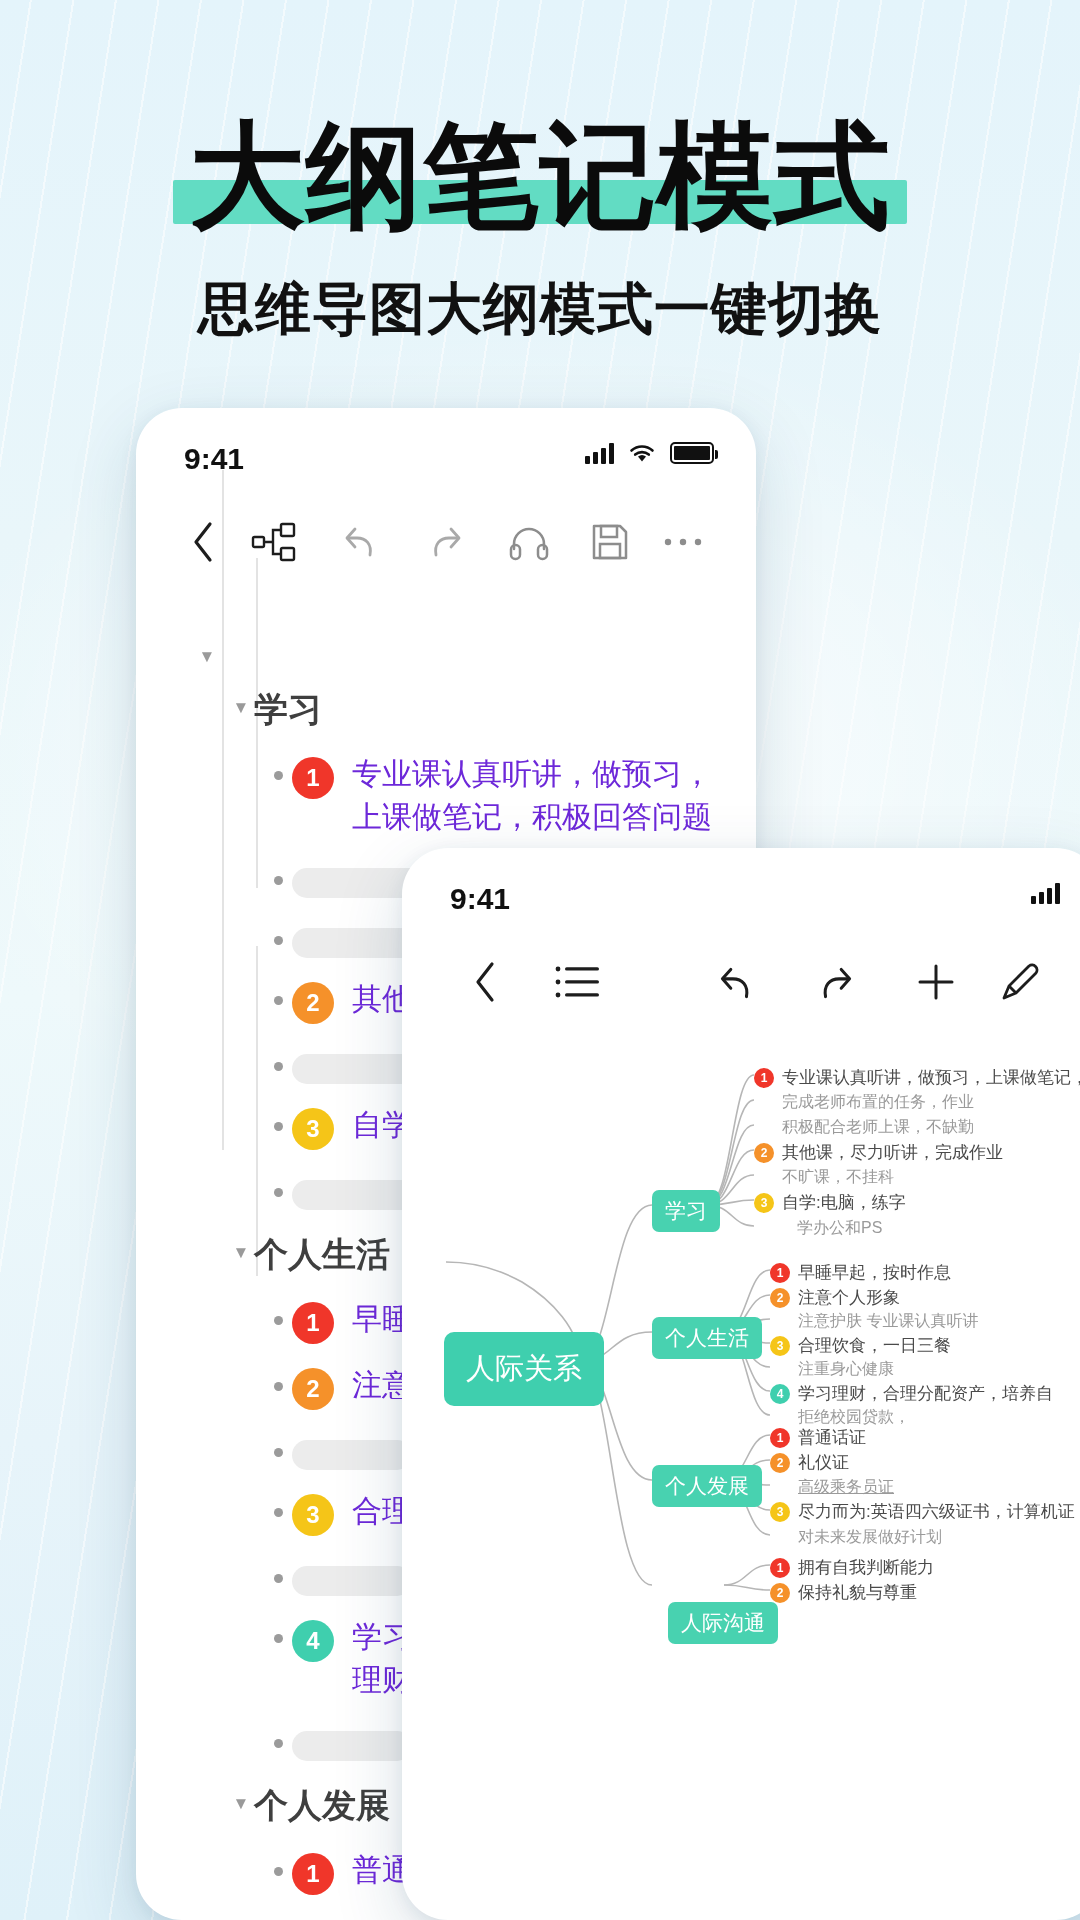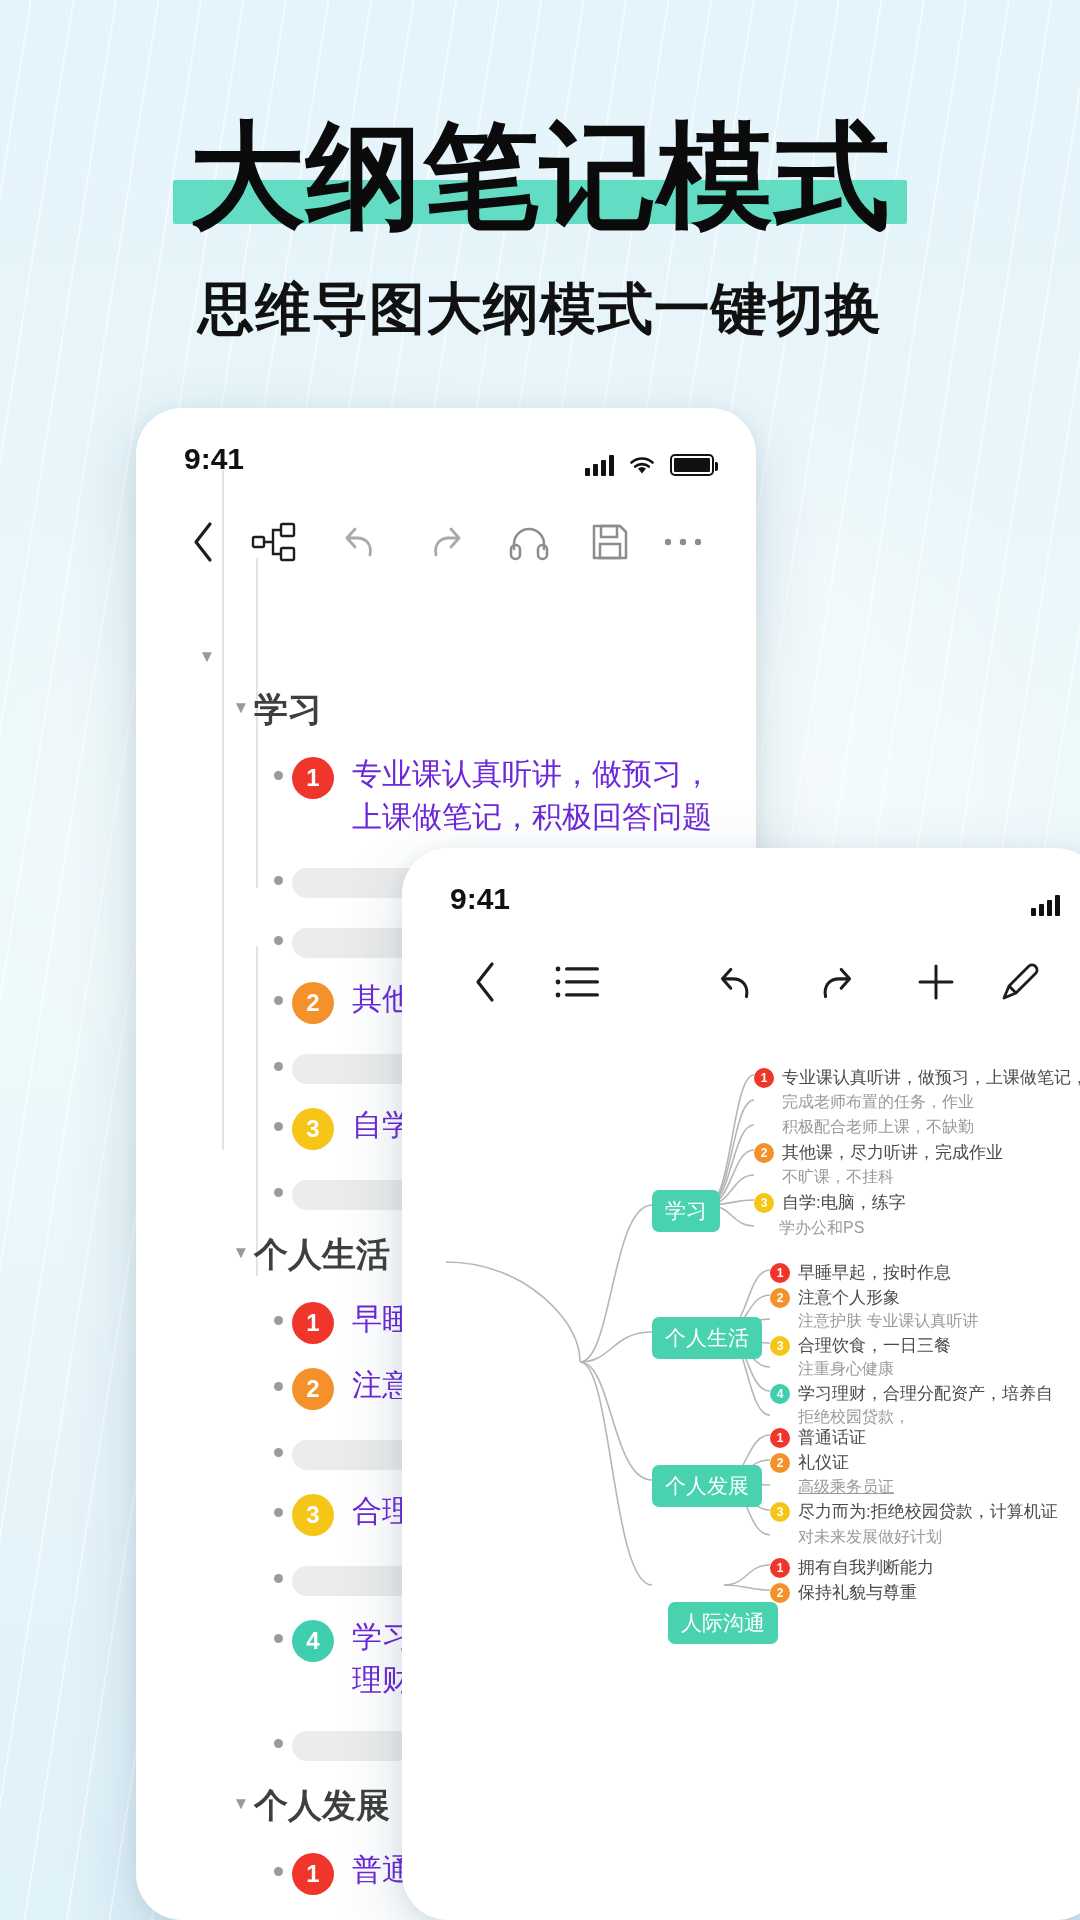--- a/index.html
+++ b/index.html
@@ -58,21 +58,21 @@
     position:absolute;
     background:#fff;
     border-radius:46px;
     overflow:hidden;
     box-shadow:0 24px 70px rgba(20,70,100,0.16), 0 4px 18px rgba(20,70,100,0.08);
   }
   #phone-back { left:136px; top:408px; width:620px; height:1512px; }
   #phone-front{ left:402px; top:848px; width:700px; height:1072px; z-index:5; }
 
   .statusbar {
-    display:flex; align-items:flex-end; justify-content:space-between;
+    display:flex; align-items:flex-start; justify-content:space-between;
     padding:34px 42px 0 48px;
     font-size:30px; font-weight:bold; color:#111;
     font-family:"Liberation Sans",sans-serif;
   }
   .sb-right { display:flex; align-items:flex-end; gap:13px; }
   .bars { display:flex; align-items:flex-end; gap:3px; height:22px; }
   .bars i { display:block; width:5px; background:#111; border-radius:1px; }
   .bars i:nth-child(1){height:8px} .bars i:nth-child(2){height:12px}
   .bars i:nth-child(3){height:16px} .bars i:nth-child(4){height:21px}
   .battery {
@@ -431,20 +431,21 @@
         <path d="M322 450 C 345 450, 345 430, 368 430"></path>
         <path d="M322 450 C 345 450, 345 455, 368 455"></path>
         <path d="M322 450 C 345 450, 345 480, 368 480"></path>
         <path d="M322 450 C 345 450, 345 505, 368 505"></path>
 
         <path d="M322 555 C 345 555, 345 535, 368 535"></path>
         <path d="M322 555 C 345 555, 345 560, 368 560"></path>
       </g>
     </svg>
 
+    <div class="node root" style="left:42px; top:302px;">人际关系</div>
 
     <div class="node" style="left:250px; top:160px;">学习</div>
     <div class="node" style="left:250px; top:287px;">个人生活</div>
     <div class="node" style="left:250px; top:435px;">个人发展</div>
     <div class="node" style="left:266px; top:540px;margin-top:32px;">人际沟通</div>
 
     <div class="leaf" style="left:352px; top:36px;">
       <span class="b" style="background:#f0362a">1</span>
       <span>专业课认真听讲，做预习，上课做笔记，</span>
     </div>
@@ -458,21 +459,21 @@
       <span class="b" style="background:#f5912a">2</span>
       <span>其他课，尽力听讲，完成作业</span>
     </div>
     <div class="leaf sub" style="left:352px; top:137px;text-align:right;">
       <span>不旷课，不挂科</span>
     </div>
     <div class="leaf" style="left:352px; top:161px;">
       <span class="b" style="background:#f5c518">3</span>
       <span>自学:电脑，练字</span>
     </div>
-    <div class="leaf sub" style="left:349px; top:188px;">
+    <div class="leaf sub" style="left:367px; top:188px;">
       <span>学办公和PS</span>
     </div>
 
     <div class="leaf" style="left:368px; top:231px;">
       <span class="b" style="background:#f0362a">1</span>
       <span>早睡早起，按时作息</span>
     </div>
     <div class="leaf" style="left:368px; top:256px;">
       <span class="b" style="background:#f5912a">2</span>
       <span>注意个人形象</span>
@@ -501,21 +502,21 @@
     </div>
     <div class="leaf" style="left:368px; top:421px;">
       <span class="b" style="background:#f5912a">2</span>
       <span>礼仪证</span>
     </div>
     <div class="leaf sub" style="left:368px; top:447px;text-decoration:underline;">
       <span>高级乘务员证</span>
     </div>
     <div class="leaf" style="left:368px; top:470px;">
       <span class="b" style="background:#f5c518">3</span>
-      <span>尽力而为:拒绝校园贷款，计算机证</span>
+      <span>尽力而为:英语四六级证书，计算机证</span>
     </div>
     <div class="leaf sub" style="left:368px; top:497px;">
       <span>对未来发展做好计划</span>
     </div>
 
     <div class="leaf" style="left:368px; top:526px;">
       <span class="b" style="background:#f0362a">1</span>
       <span>拥有自我判断能力</span>
     </div>
     <div class="leaf" style="left:368px; top:551px;">

